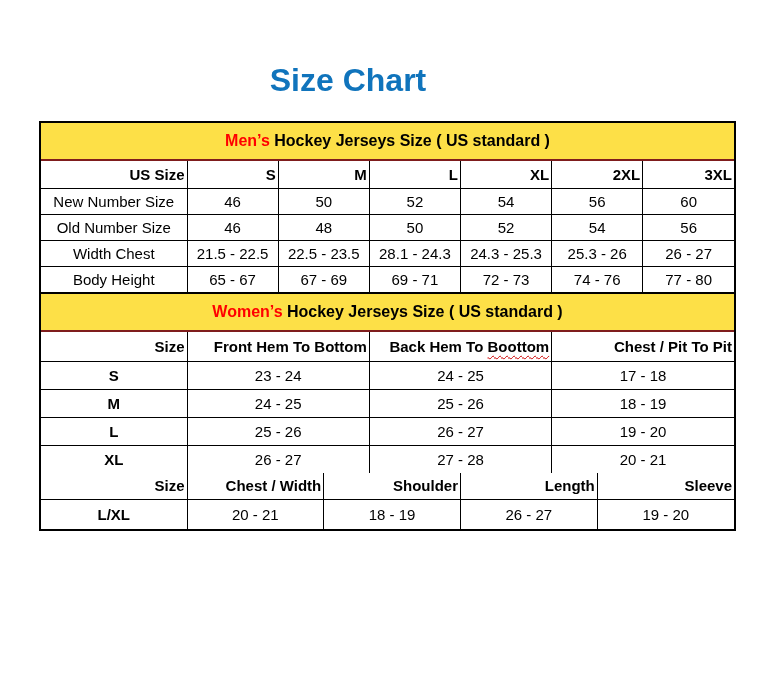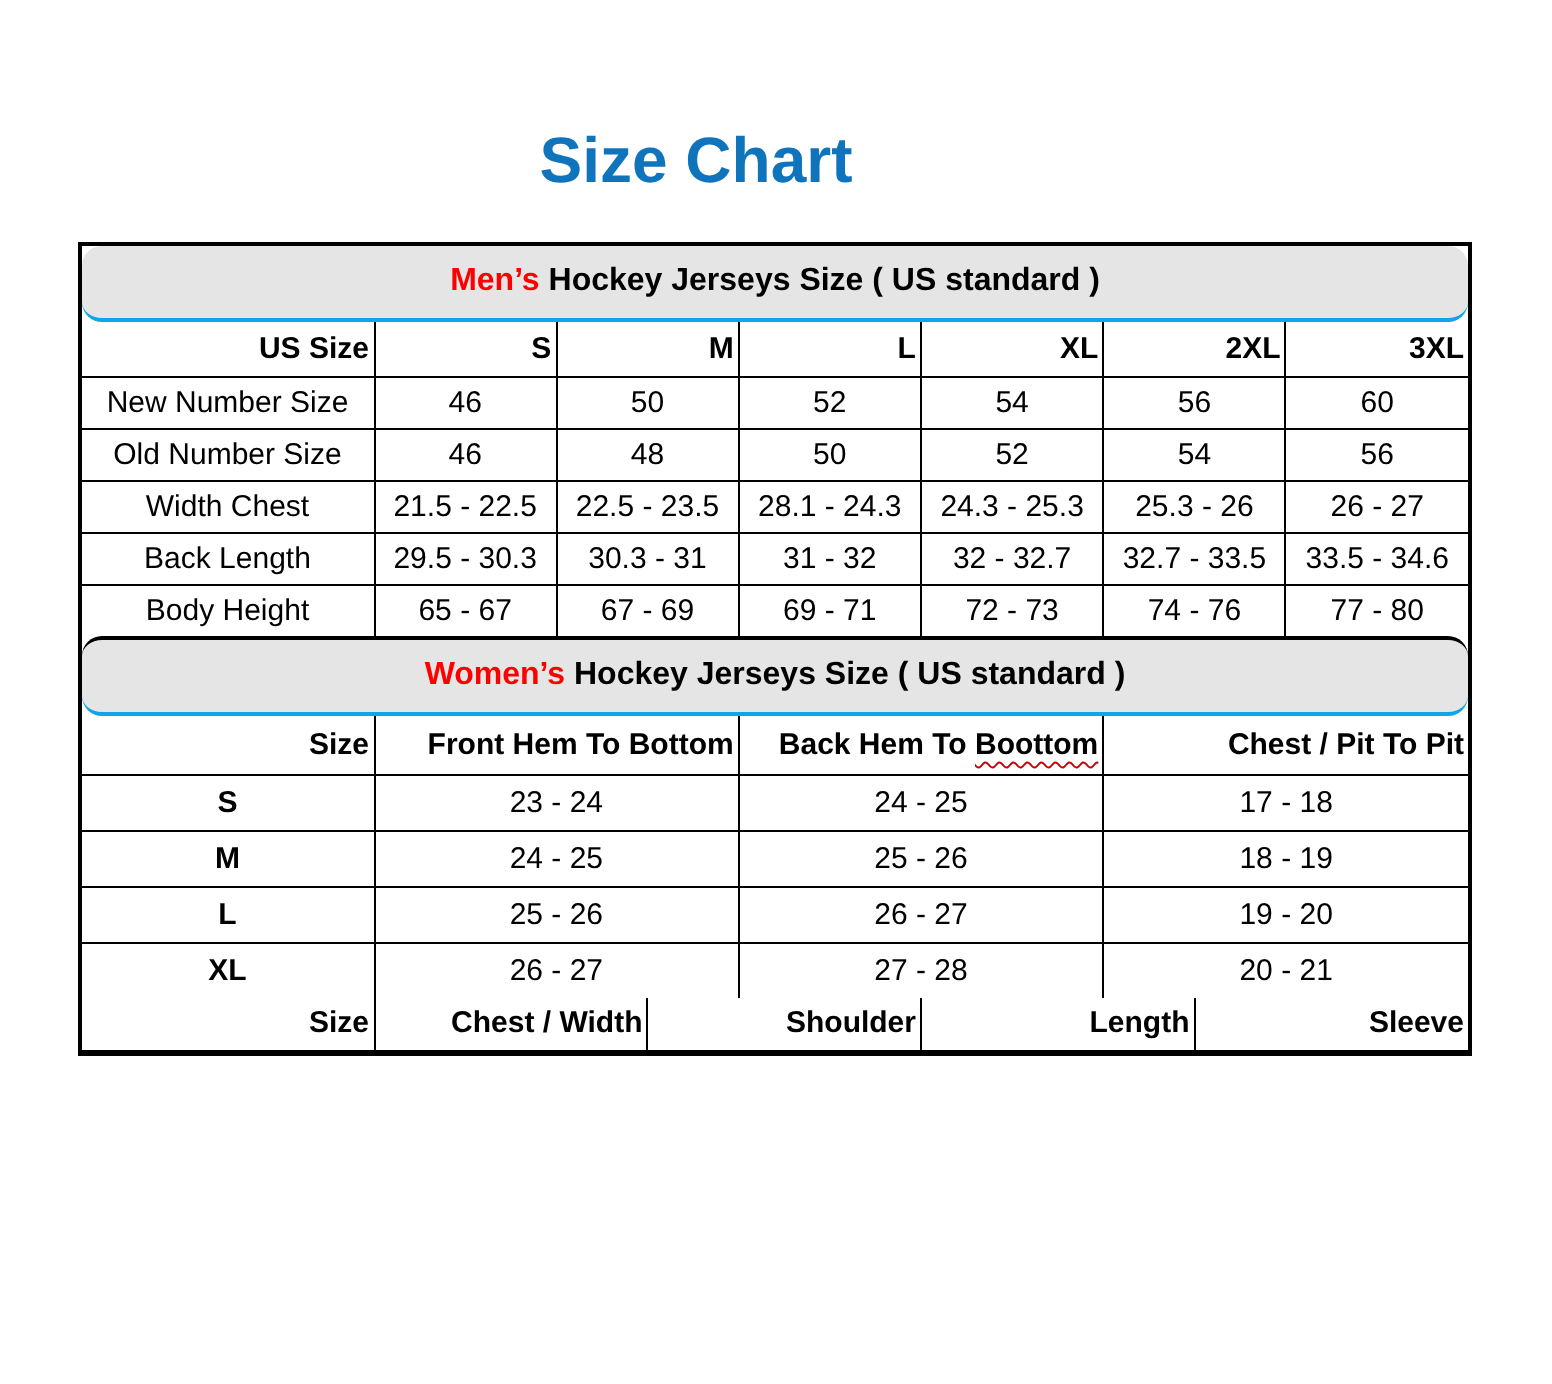--- a/index.html
+++ b/index.html
@@ -20,29 +20,28 @@
     color: #1074BC;
   }
   .chart {
     position: absolute;
     top: 121px; left: 39px;
     width: 697px;
     border: 2px solid #000000;
     background: #ffffff;
   }
   .band {
-    background: #e5e5e5;
+    background: #fde047;
     border-top: 2px solid #000000;
-    border-bottom: 2px solid #0ea5e9;
+    border-bottom: 2px solid #7f1d1d;
     text-align: center;
     font-weight: 700;
     font-size: 16px;
     padding: 8px 0;
     line-height: 20px;
-    border-radius: 10px;
   }
   .band:first-child { border-top: 0; }
   .band .red { color: #FF0000; }
   table {
     width: 100%;
     border-collapse: collapse;
     table-layout: fixed;
   }
   th, td {
     border: 1.5px solid #000000;
@@ -123,29 +122,20 @@
     <tr>
       <td>Width Chest</td>
       <td>21.5 - 22.5</td>
       <td>22.5 - 23.5</td>
       <td>28.1 - 24.3</td>
       <td>24.3 - 25.3</td>
       <td>25.3 - 26</td>
       <td>26 - 27</td>
     </tr>
     <tr>
-      <td>Back Length</td>
-      <td>29.5 - 30.3</td>
-      <td>30.3 - 31</td>
-      <td>31 - 32</td>
-      <td>32 - 32.7</td>
-      <td>32.7 - 33.5</td>
-      <td>33.5 - 34.6</td>
-    </tr>
-    <tr>
       <td>Body Height</td>
       <td>65 - 67</td>
       <td>67 - 69</td>
       <td>69 - 71</td>
       <td>72 - 73</td>
       <td>74 - 76</td>
       <td>77 - 80</td>
     </tr>
   </tbody>
     </table>
@@ -203,16 +193,23 @@
         <col>
       </colgroup>
     <tbody>
         <tr>
       <th>Size</th>
       <th>Chest / Width</th>
       <th>Shoulder</th>
       <th>Length</th>
       <th>Sleeve</th>
     </tr>
+    <tr>
+      <td>L/XL</td>
+      <td>20 - 21</td>
+      <td>18 - 19</td>
+      <td>26 - 27</td>
+      <td>19 - 20</td>
+    </tr>
   </tbody>
     </table>
 
 </div>
 
 </body></html>

